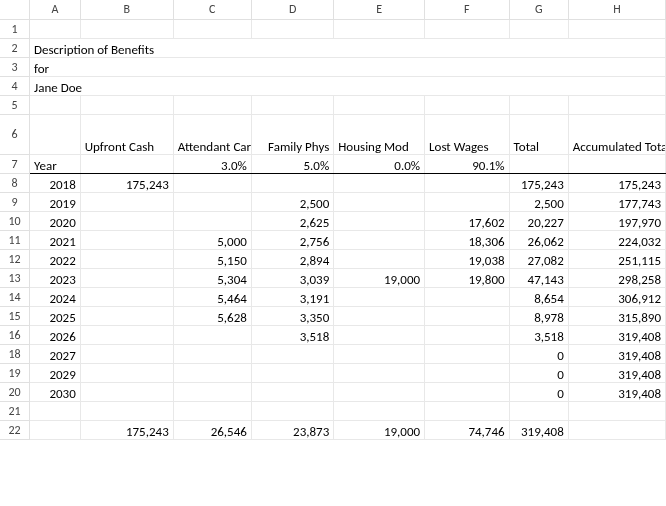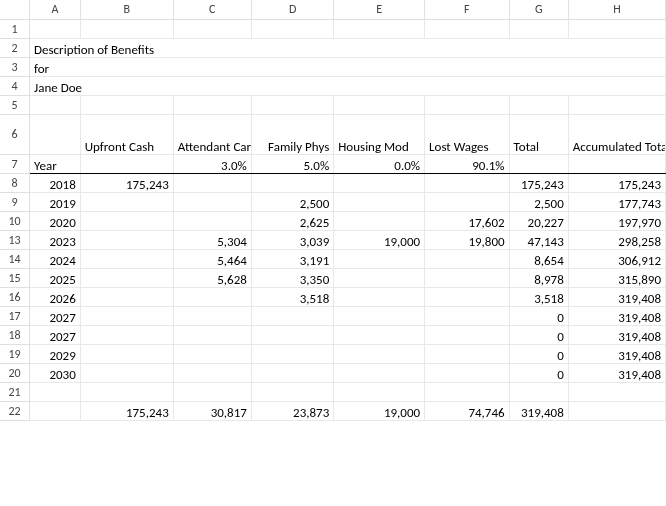--- a/index.html
+++ b/index.html
@@ -172,20 +172,42 @@
         <td class="cell right">2020</td>
         <td class="cell right"></td>
         <td class="cell right"></td>
         <td class="cell right">2,625</td>
         <td class="cell right"></td>
         <td class="cell right">17,602</td>
         <td class="cell right">20,227</td>
         <td class="cell right">197,970</td>
       </tr>
       <tr>
+        <td class="rowhdr">11</td>
+        <td class="cell right">2021</td>
+        <td class="cell right"></td>
+        <td class="cell right">5,000</td>
+        <td class="cell right">2,756</td>
+        <td class="cell right"></td>
+        <td class="cell right">18,306</td>
+        <td class="cell right">26,062</td>
+        <td class="cell right">224,032</td>
+      </tr>
+      <tr>
+        <td class="rowhdr">12</td>
+        <td class="cell right">2022</td>
+        <td class="cell right"></td>
+        <td class="cell right">5,150</td>
+        <td class="cell right">2,894</td>
+        <td class="cell right"></td>
+        <td class="cell right">19,038</td>
+        <td class="cell right">27,082</td>
+        <td class="cell right">251,115</td>
+      </tr>
+      <tr>
         <td class="rowhdr">13</td>
         <td class="cell right">2023</td>
         <td class="cell right"></td>
         <td class="cell right">5,304</td>
         <td class="cell right">3,039</td>
         <td class="cell right">19,000</td>
         <td class="cell right">19,800</td>
         <td class="cell right">47,143</td>
         <td class="cell right">298,258</td>
       </tr>
@@ -216,83 +238,72 @@
         <td class="cell right">2026</td>
         <td class="cell right"></td>
         <td class="cell right"></td>
         <td class="cell right">3,518</td>
         <td class="cell right"></td>
         <td class="cell right"></td>
         <td class="cell right">3,518</td>
         <td class="cell right">319,408</td>
       </tr>
       <tr>
-        <td class="rowhdr">17</td>
+        <td class="rowhdr">18</td>
         <td class="cell right">2027</td>
         <td class="cell right"></td>
         <td class="cell right"></td>
         <td class="cell right"></td>
         <td class="cell right"></td>
         <td class="cell right"></td>
         <td class="cell right">0</td>
         <td class="cell right">319,408</td>
       </tr>
       <tr>
-        <td class="rowhdr">18</td>
-        <td class="cell right">2027</td>
+        <td class="rowhdr">19</td>
+        <td class="cell right">2029</td>
         <td class="cell right"></td>
         <td class="cell right"></td>
         <td class="cell right"></td>
         <td class="cell right"></td>
         <td class="cell right"></td>
         <td class="cell right">0</td>
         <td class="cell right">319,408</td>
       </tr>
       <tr>
-        <td class="rowhdr">19</td>
-        <td class="cell right">2029</td>
+        <td class="rowhdr">20</td>
+        <td class="cell right">2030</td>
         <td class="cell right"></td>
         <td class="cell right"></td>
         <td class="cell right"></td>
         <td class="cell right"></td>
         <td class="cell right"></td>
         <td class="cell right">0</td>
         <td class="cell right">319,408</td>
       </tr>
-      <tr>
-        <td class="rowhdr">20</td>
-        <td class="cell right">2030</td>
-        <td class="cell right"></td>
-        <td class="cell right"></td>
-        <td class="cell right"></td>
-        <td class="cell right"></td>
-        <td class="cell right"></td>
-        <td class="cell right">0</td>
-        <td class="cell right">319,408</td>
-      </tr>
     </tbody>
 
   <tbody>
       <tr>
         <td class="rowhdr">21</td>
     <td class="cell"></td>
         <td class="cell"></td>
         <td class="cell"></td>
         <td class="cell"></td>
         <td class="cell"></td>
         <td class="cell"></td>
         <td class="cell"></td>
         <td class="cell"></td>
   </tr>
 
   <tr>
         <td class="rowhdr">22</td>
     <td class="cell"></td>
     <td class="cell right">175,243</td>
-    <td class="cell right">30,817</td>
+    <td class="cell right">26,546</td>
     <td class="cell right">23,873</td>
     <td class="cell right">19,000</td>
     <td class="cell right">74,746</td>
     <td class="cell right">319,408</td>
     <td class="cell"></td>
   </tr>
 
 </tbody>
   </table>
 

